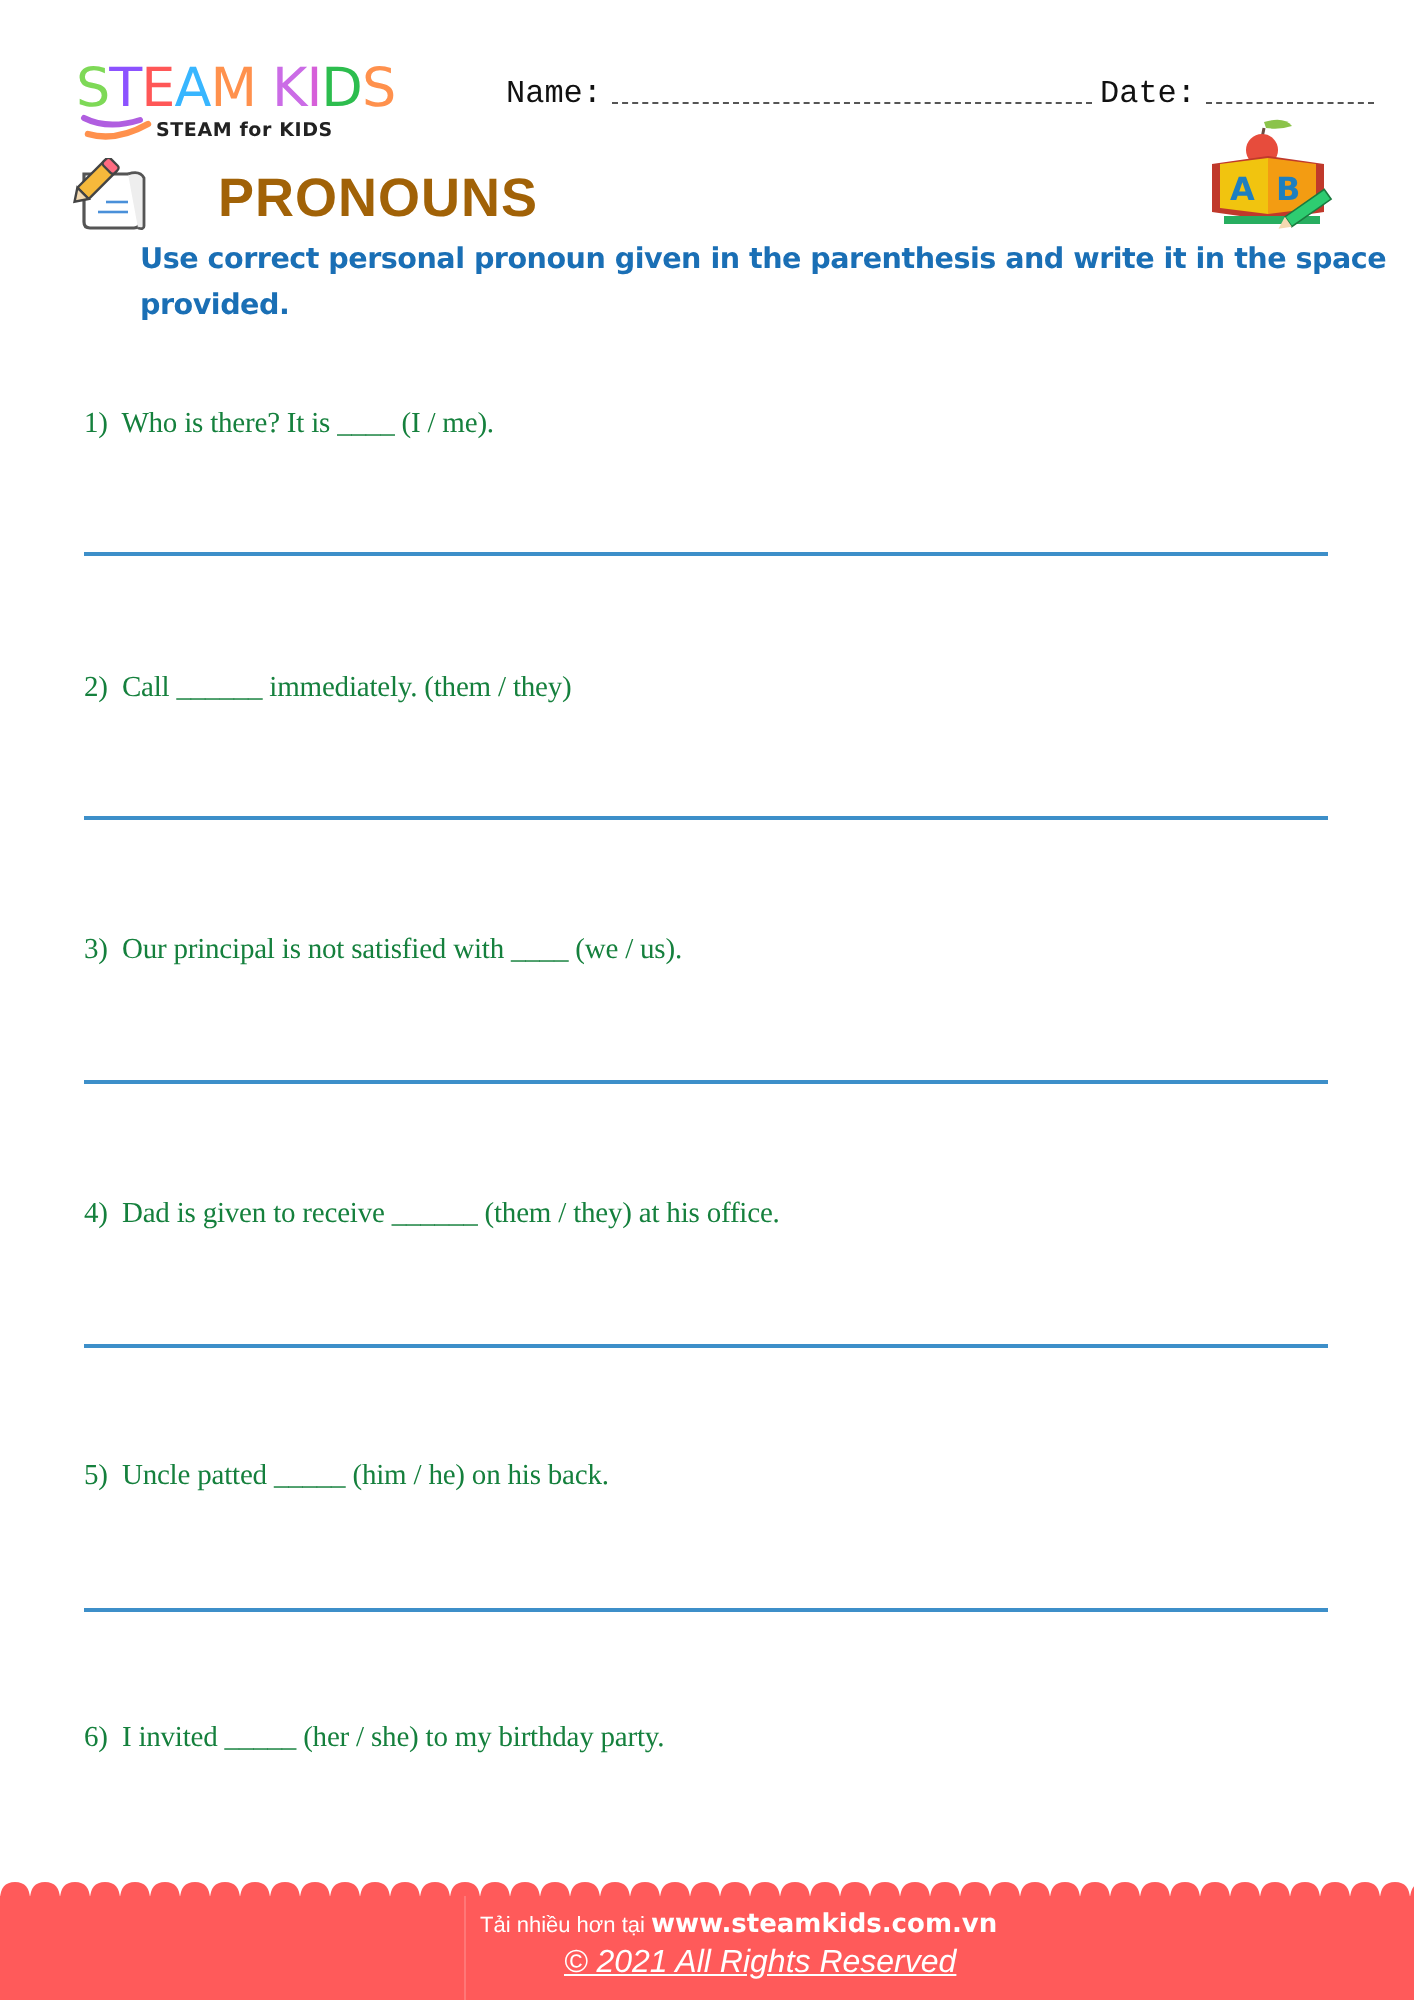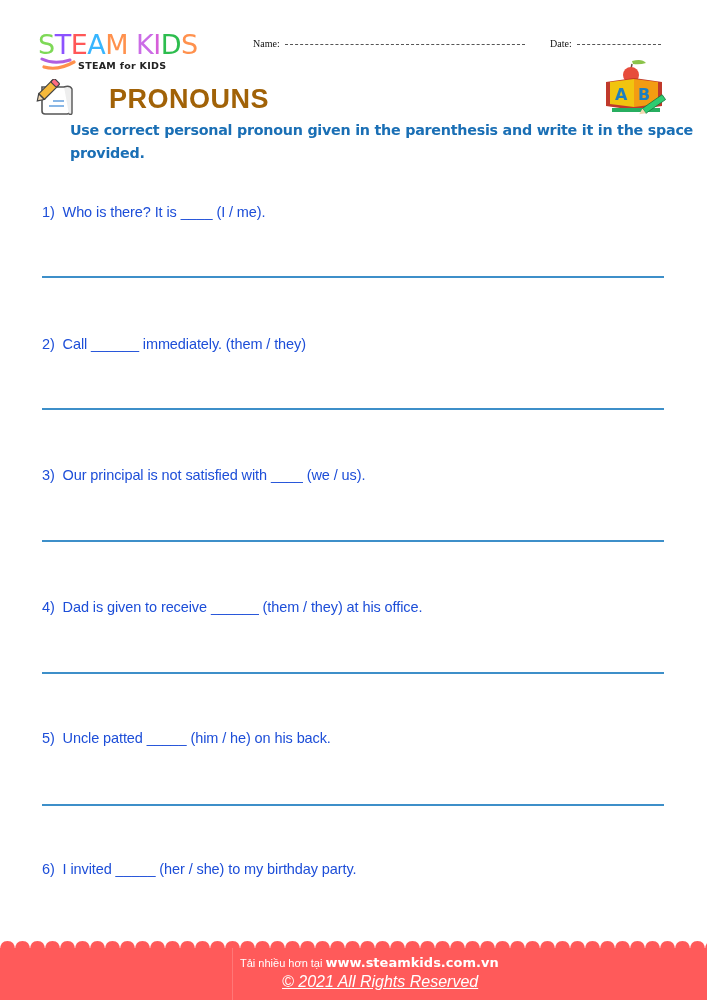--- a/index.html
+++ b/index.html
@@ -22,21 +22,21 @@
     .logo-title .gap { width: 8px; }
     .logo-sub {
       position: absolute; left: 40px; top: 30px;
       font-family: "DejaVu Sans", sans-serif; font-weight: bold;
       font-size: 9.5px; color: #222; letter-spacing: 0.3px; white-space: nowrap;
     }
     .logo-swoosh { position: absolute; left: 2px; top: 26px; }
 
     .field-row {
       position: absolute; top: 38px; left: 253px; width: 420px; height: 22px;
-      font-family: Liberation Serif, serif; font-size: 10px; color: #111;
+      font-family: Liberation Mono, monospace; font-size: 16px; color: #111;
     }
     .field { position: absolute; top: 0; display: flex; align-items: flex-end; }
     .field-name { left: 0; }
     .field-date { left: 297px; text-align: center; }
     .field-label { white-space: nowrap; }
     .field-line {
       display: inline-block; height: 1px; margin-left: 5px; margin-bottom: 4px;
       border-bottom: 1px dashed #555;
     }
     .field-name .field-line { width: 240px; }
@@ -52,22 +52,22 @@
 
     .instructions {
       position: absolute; left: 42px; top: 119px; width: 630px;
       font-family: "DejaVu Sans", sans-serif; font-weight: bold;
       font-size: 14.3px; line-height: 23px; color: #1a6fb5; letter-spacing: -0.25px; margin-left: 28px;
     }
 
     
     .question {
       position: absolute; left: 42px;
-      font-family: Liberation Sans, sans-serif; font-size: 14.5px;
-      color: #1d4ed8; white-space: pre; letter-spacing: -0.1px;
+      font-family: Liberation Serif, serif; font-size: 14.5px;
+      color: #15803d; white-space: pre; letter-spacing: -0.1px;
     }
     .answer-line {
       position: absolute; left: 42px; width: 622px; height: 2px;
       background: #3d8fc9;
     }
 
     
     .footer {
       position: absolute; left: 0; top: 948px; width: 707px; height: 52px;
       background: #ff5a5a;

